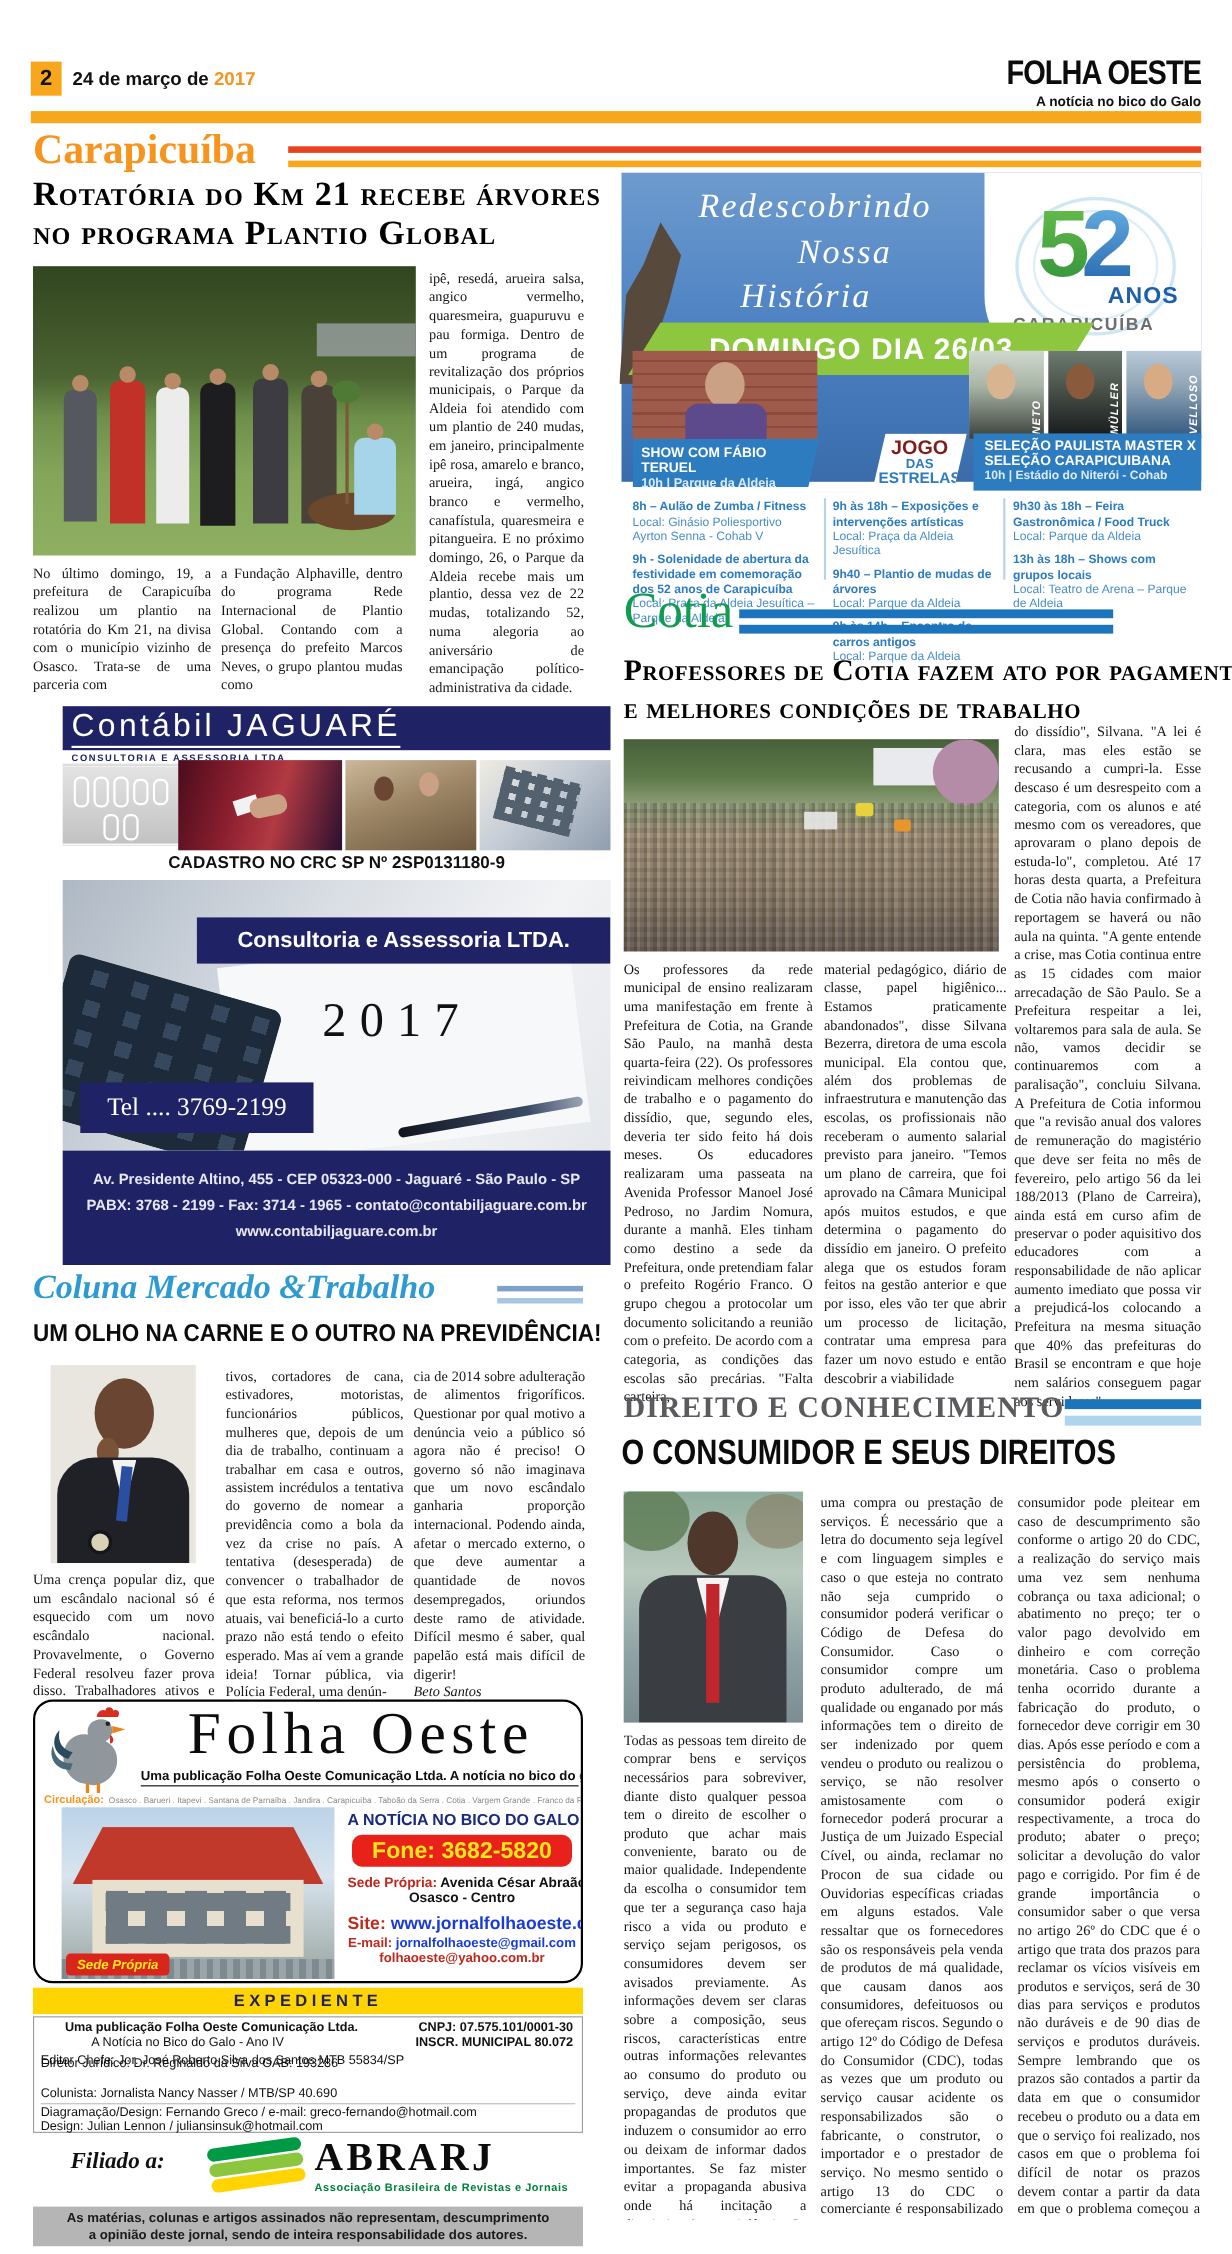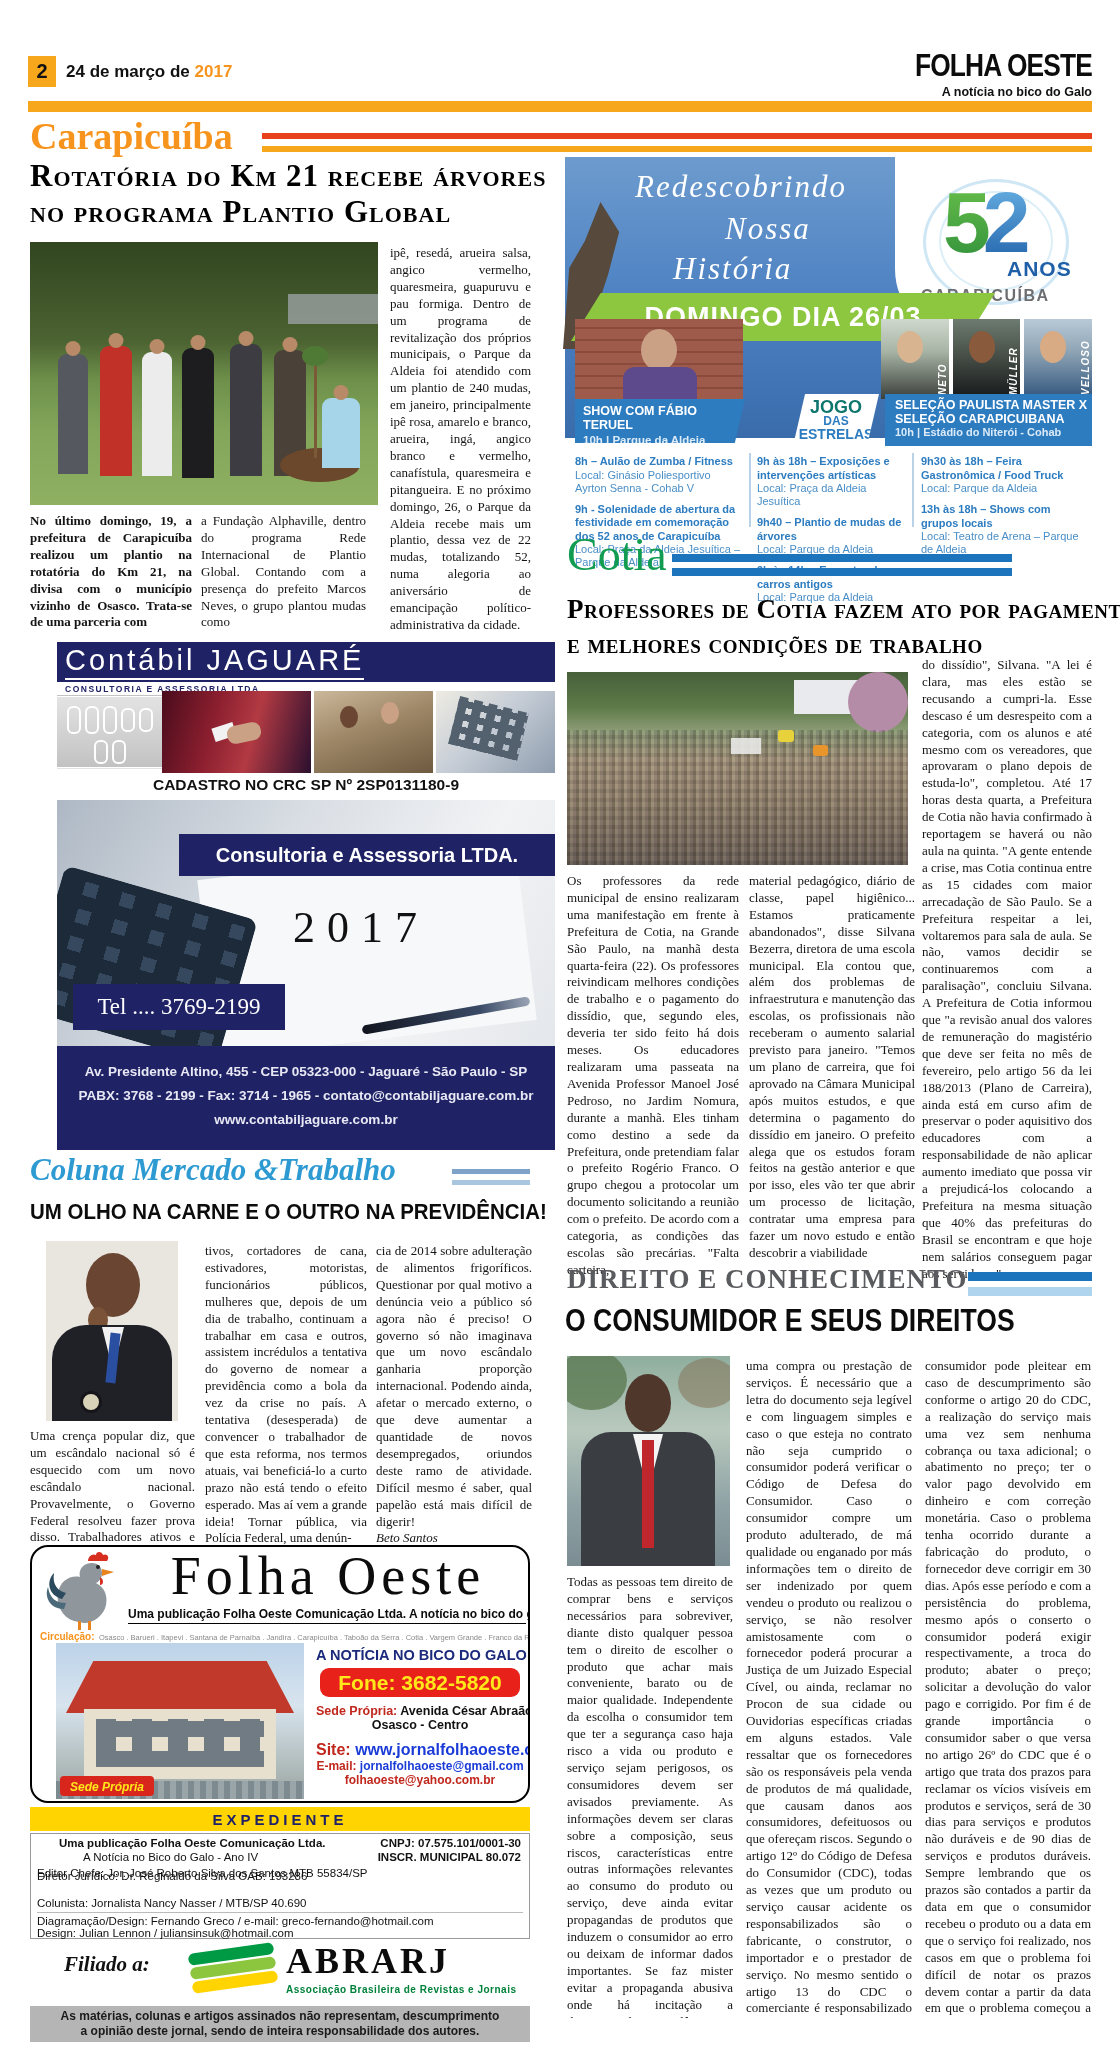--- a/index.html
+++ b/index.html
@@ -60,21 +60,21 @@
     <div class="person" style="left:152px;top:106px;width:32px;height:130px;background:#1d1d20;"></div>
     <div class="person" style="left:200px;top:102px;width:32px;height:132px;background:#3c3c42;"></div>
     <div class="person" style="left:244px;top:108px;width:32px;height:126px;background:#4a4138;"></div>
     <div class="abs" style="left:250px;top:206px;width:80px;height:34px;border-radius:50%;background:#6b472c;"></div>
     <div class="person" style="left:292px;top:156px;width:38px;height:70px;background:#a6d4e8;"></div>
     <div class="abs" style="left:284px;top:120px;width:3px;height:96px;background:#7b5a38;"></div>
     <div class="abs" style="left:272px;top:104px;width:26px;height:20px;border-radius:50%;background:#4f7a35;"></div>
   </div>
 
   <div class="abs bt" style="left:390px;top:245px;width:141px;height:398px;">ipê, resedá, arueira salsa, angico vermelho, quaresmeira, guapuruvu e pau formiga. Dentro de um programa de revitalização dos próprios municipais, o Parque da Aldeia foi atendido com um plantio de 240 mudas, em janeiro, principalmente ipê rosa, amarelo e branco, arueira, ingá, angico branco e vermelho, canafístula, quaresmeira e pitangueira. E no próximo domingo, 26, o Parque da Aldeia recebe mais um plantio, dessa vez de 22 mudas, totalizando 52, numa alegoria ao aniversário de emancipação político-administrativa da cidade.</div>
-  <div class="abs bt" style="left:30px;top:513px;width:162px;height:130px;font-weight:bold;">No último domingo, 19, a prefeitura de Carapicuíba realizou um plantio na rotatória do Km 21, na divisa com o município vizinho de Osasco. Trata-se de uma parceria com</div>
+  <div class="abs bt" style="left:30px;top:513px;width:162px;height:130px;">No último domingo, 19, a prefeitura de Carapicuíba realizou um plantio na rotatória do Km 21, na divisa com o município vizinho de Osasco. Trata-se de uma parceria com</div>
   <div class="abs bt" style="left:201px;top:513px;width:165px;height:130px;">a Fundação Alphaville, dentro do programa Rede Internacional de Plantio Global. Contando com a presença do prefeito Marcos Neves, o grupo plantou mudas como</div>
 
   <div class="abs" style="left:565px;top:157px;width:527px;height:368px;">
     <div class="abs" style="left:0;top:0;width:527px;height:281px;background:linear-gradient(180deg,#6d9bce 0%,#4a7fc1 55%,#3a6cab 100%);"></div>
     <div class="abs" style="left:-2px;top:42px;width:78px;height:150px;background:#57493b;
                 clip-path:polygon(0 100%,8% 46%,28% 28%,48% 2%,72% 22%,58% 50%,44% 72%,30% 100%);"></div>
     <div class="abs nowrap" style="left:70px;top:12px;font:italic 31px 'Liberation Serif',serif;color:#fff;letter-spacing:2px;">Redescobrindo</div>
     <div class="abs nowrap" style="left:160px;top:54px;font:italic 31px 'Liberation Serif',serif;color:#fff;letter-spacing:2px;">Nossa</div>
     <div class="abs nowrap" style="left:108px;top:94px;font:italic 31px 'Liberation Serif',serif;color:#fff;letter-spacing:2px;">História</div>
 
@@ -118,21 +118,21 @@
     </div>
 
     <div class="abs" style="left:10px;top:242px;width:170px;height:44px;background:#2d7cc0;
                 clip-path:polygon(0 0,100% 0,94% 100%,0 100%);padding:5px 0 0 8px;box-sizing:border-box;">
       <div class="sans" style="font-size:12.5px;font-weight:bold;color:#fff;">SHOW COM FÁBIO TERUEL</div>
       <div class="sans" style="font-size:11.5px;font-weight:bold;color:#dcebf8;margin-top:2px;">10h | Parque da Aldeia</div>
     </div>
     <div class="abs" style="left:228px;top:237px;width:86px;height:52px;background:#fff;
                 clip-path:polygon(14% 0,100% 0,86% 100%,0 100%);
                 display:flex;flex-direction:column;align-items:center;justify-content:center;">
-      <span class="sans" style="font-size:18px;font-weight:900;color:#0f766e;line-height:16px;">JOGO</span>
+      <span class="sans" style="font-size:18px;font-weight:900;color:#7f1d1d;line-height:16px;">JOGO</span>
       <span class="sans" style="font-size:12px;font-weight:900;color:#2d7cc0;line-height:12px;">DAS</span>
       <span class="sans" style="font-size:14px;font-weight:900;color:#2d7cc0;line-height:14px;">ESTRELAS</span>
     </div>
     <div class="abs" style="left:320px;top:237px;width:207px;height:52px;background:#2d7cc0;padding:4px 0 0 10px;box-sizing:border-box;">
       <div class="sans" style="font-size:12.5px;font-weight:bold;color:#fff;">SELEÇÃO PAULISTA MASTER X</div>
       <div class="sans" style="font-size:12.5px;font-weight:bold;color:#fff;">SELEÇÃO CARAPICUIBANA</div>
       <div class="sans" style="font-size:11px;font-weight:bold;color:#dcebf8;">10h | Estádio do Niterói - Cohab</div>
     </div>
 
     <div class="abs" style="left:10px;top:298px;width:167px;">

